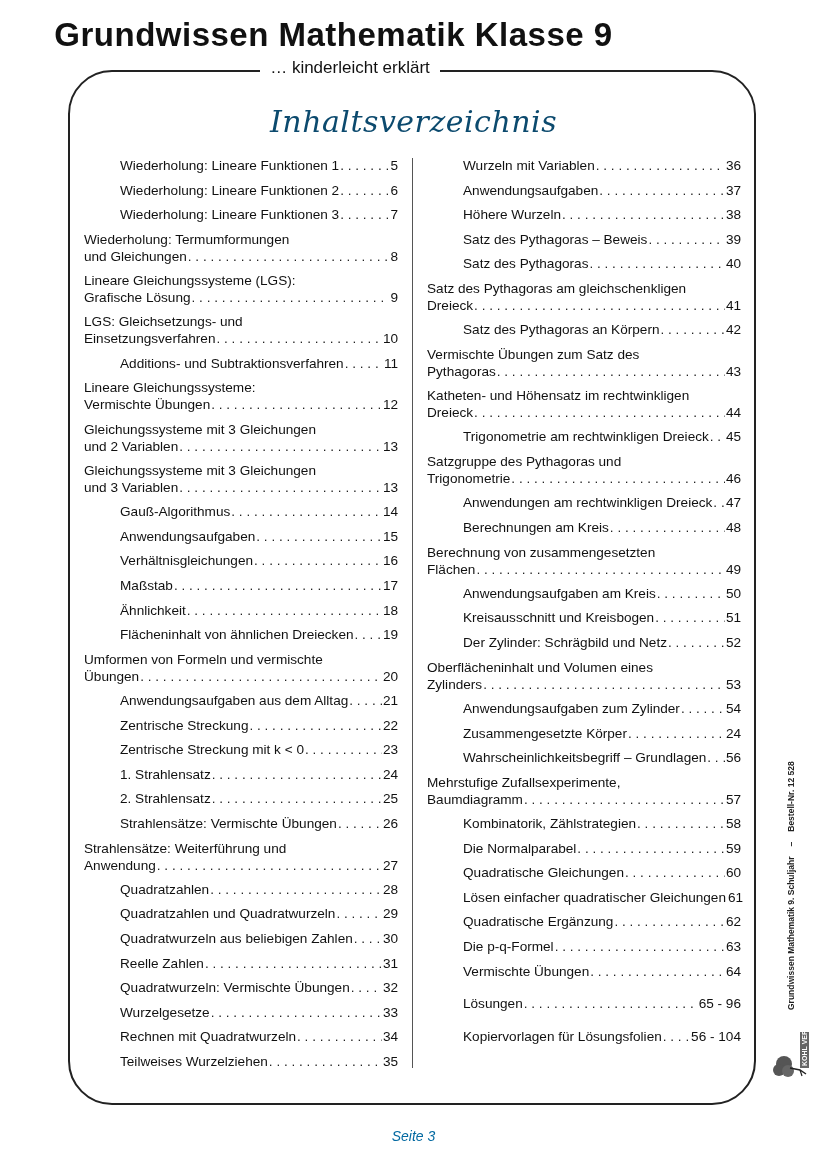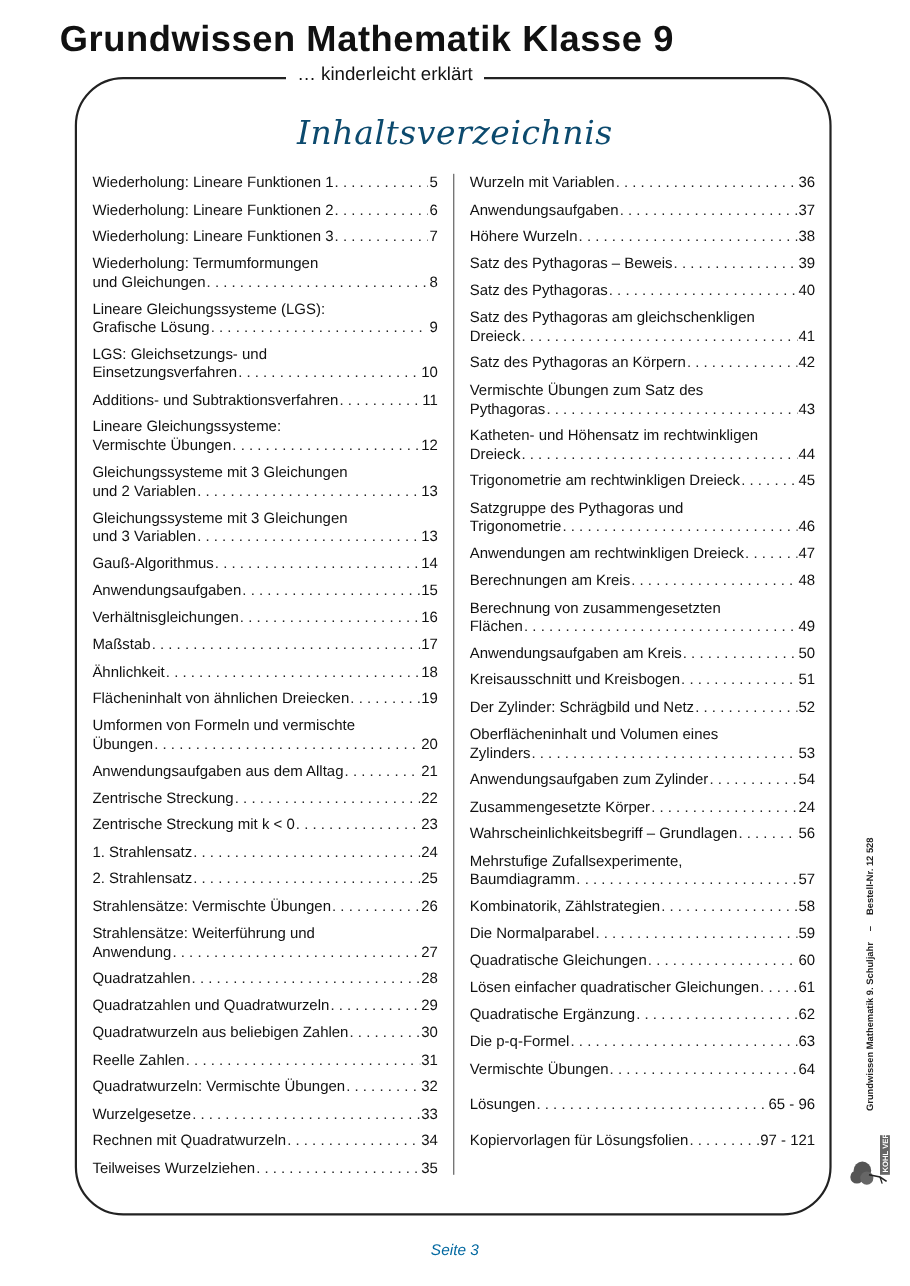--- a/index.html
+++ b/index.html
@@ -7,21 +7,21 @@
   .main-title { position:absolute; left:0; width:667px; top:16px; text-align:center; font-family:"Liberation Sans", sans-serif; font-weight:bold; font-size:33px; letter-spacing:0.5px; color:#111; }
   .subtitle-row { position:absolute; top:58px; left:0; width:700px; text-align:center; }
   .subtitle { display:inline-block; background:#fff; padding:0 10px; font-size:17px; position:relative; z-index:2; }
   .frame { position:absolute; left:68px; top:70px; width:688px; height:1035px; border:2px solid #222; border-radius:44px; box-sizing:border-box; }
   .toc-title { position:absolute; top:104px; left:0; width:827px; text-align:center; font-family:"DejaVu Serif", serif; font-style:italic; font-size:30px; color:#0c4a6e; letter-spacing:0.5px; }
   .col { position:absolute; top:157px; width:314px; font-size:13.6px; line-height:17px; }
   .col-left { left:84px; }
   .col-right { left:427px; }
   .divider { position:absolute; left:412px; top:158px; width:1px; height:910px; background:#555; }
   .entry { display:block; }
-  .entry.single { height:24.6px; }
+  .entry.single { height:24.6px;margin-left:36px; }
   .entry.double { height:41.3px; }
   .entry.gap { margin-top:8px; }
   .line1 { display:block; white-space:nowrap; }
   .line2 { display:flex; align-items:baseline; white-space:nowrap; }
   .txt { white-space:nowrap; }
   .dots { flex:1; overflow:hidden; white-space:nowrap; margin:0 1px; letter-spacing:3.6px; color:#222; }
   .dots::before { content:". . . . . . . . . . . . . . . . . . . . . . . . . . . . . . . . . . . . . . . . . . . . . . . . . . . . . . . . . . . . . ."; letter-spacing:0; word-spacing:0px; }
   .page { white-space:nowrap; text-align:right; }
   .side { position:absolute; left:786px; top:1010px; transform:rotate(-90deg); transform-origin:0 0; white-space:nowrap; font-size:8.5px; font-weight:bold; color:#222; }
   .side .sep { margin:0 10px; }
@@ -493,21 +493,21 @@
       <span class="line2">
         <span class="txt">Lösungen</span>
         <span class="dots"></span>
         <span class="page">65 - 96</span>
       </span>
     </div>
     <div class="entry single gap">
       <span class="line2">
         <span class="txt">Kopiervorlagen für Lösungsfolien</span>
         <span class="dots"></span>
-        <span class="page">97 - 121</span>
+        <span class="page">56 - 104</span>
       </span>
     </div>
   </div>
 
 <div class="side">
   <span>Grundwissen Mathematik 9. Schuljahr</span><span class="sep">–</span><span>Bestell-Nr. 12 528</span>
 </div>
 
 <div class="logo">
   <svg width="46" height="52" viewBox="0 0 46 52">

